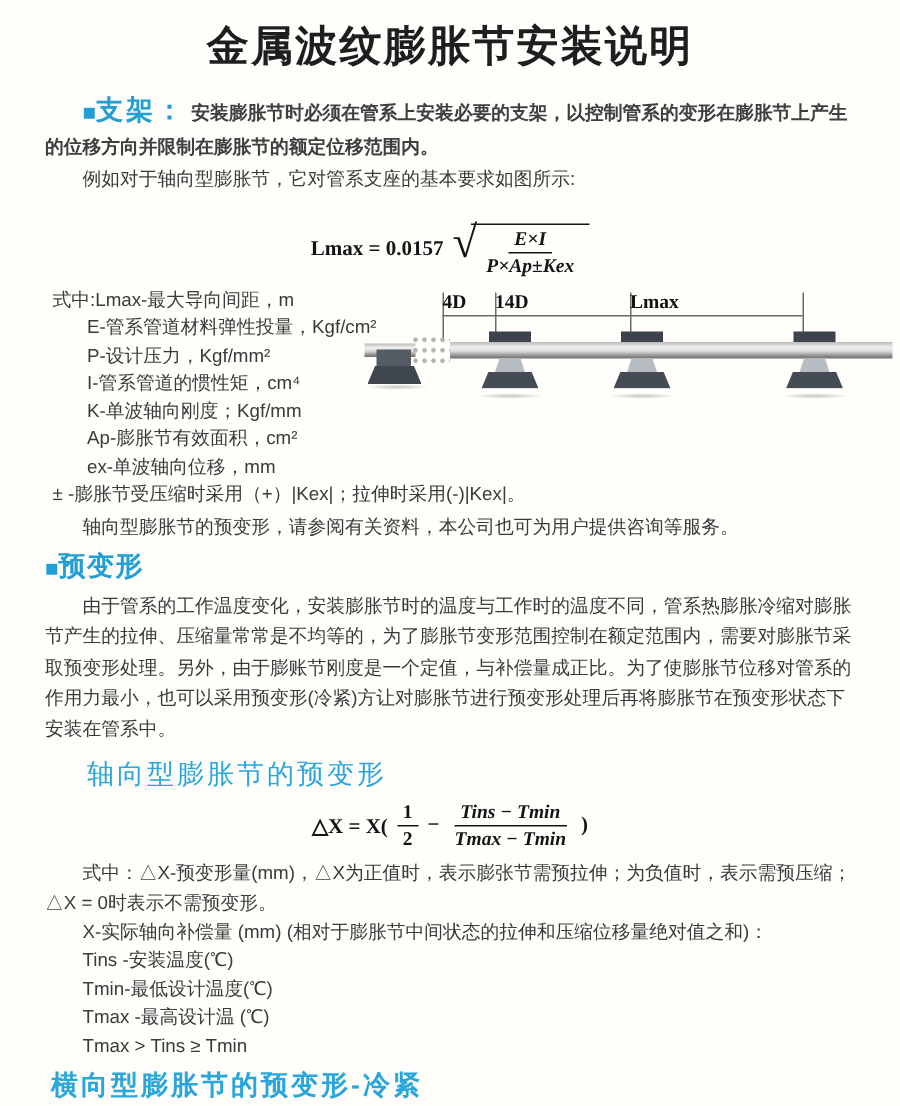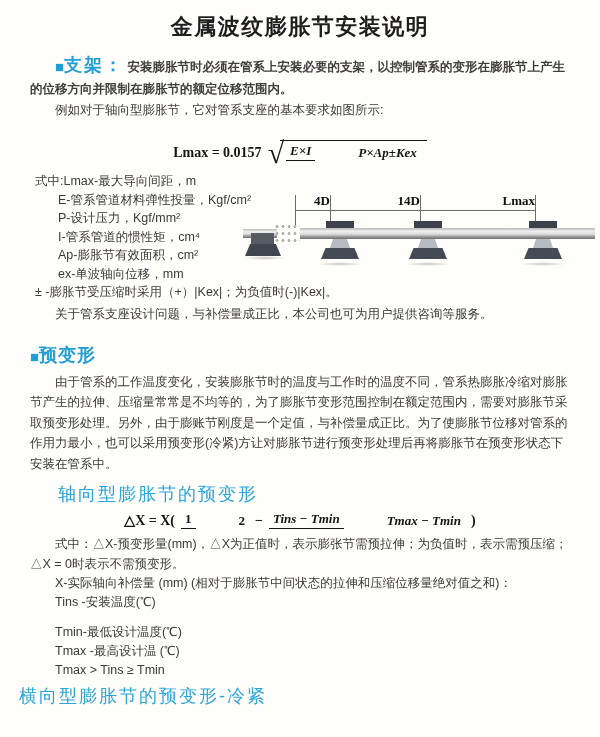--- a/index.html
+++ b/index.html
@@ -3,56 +3,56 @@
 <meta charset="utf-8">
 <style>
   * { margin:0; padding:0; box-sizing:border-box; }
   html,body { width:600px; }
   body {
     width:600px; height:737px; position:relative; overflow:hidden;
     background:#fffefb; color:#3a3a3a;
     font-family:"Liberation Sans", sans-serif; font-size:12.5px;
   }
   .title {
-    text-align:center; font-size:22px; font-weight:bold; color:#1e1e1e;
+    text-align:center; font-size:28px; font-weight:bold; color:#1e1e1e;
     letter-spacing:1.5px; margin-top:12px;
   }
   .para { margin:0 26px 0 30px; text-indent:2em; line-height:21px; }
   .para.tight { line-height:20px; }
   .lead { font-weight:bold; color:#3f3f3f;margin-top:48px; }
   .bullet-sq { color:#219ed4; font-size:15px; font-weight:bold; vertical-align:-1px; }
   .sec-label { color:#219ed4; font-size:18px; font-weight:bold; letter-spacing:2px; }
-  .h2 { margin:21px 0 4px 30px; text-indent:0; }
+  .h2 { margin:6px 0 4px 30px; text-indent:0; }
   .h3 { color:#29a6db; font-size:18px; letter-spacing:2px; margin:8px 0 6px 58px; }
-  .h3.flush { margin-left:19px; }
+  .h3.flush { margin-left:34px;font-weight:bold; }
 
   
   .formula {
     display:flex; justify-content:center; align-items:center; gap:6px;
     font-family:"Liberation Serif", serif; font-weight:bold; color:#141414;
     font-size:14px; margin:6px 0;
   }
-  .frac { display:inline-flex; flex-direction:row; align-items:center; line-height:1.15; font-size:13px;gap:39px; }
+  .frac { display:inline-flex; flex-direction:column; align-items:center; line-height:1.15; font-size:13px; }
   .frac .num { padding:0 4px 1px; border-bottom:1px solid #141414; }
   .frac .den { padding:1px 4px 0; }
   .ital { font-style:italic; }
   .sqrt { display:inline-flex; align-items:flex-start; }
   .sqrt-sign { font-size:30px; font-weight:normal; line-height:26px; margin-right:-4px; }
   .radicand { border-top:1.5px solid #141414; padding:2px 6px 0 6px; }
 
   
   .def { margin-left:58px; line-height:18.5px; }
   .def.flush { margin-left:35px; }
 
   
   .diagram { position:absolute; left:243px; top:190px; width:356px; height:100px; }
   .dim-line { position:absolute; left:52px; top:20px; width:240px; border-top:1px solid #6a6a6a; }
   .tick { position:absolute; top:5px; height:33px; border-left:1px solid #6a6a6a; width:0; }
   .dim-label {
-    position:absolute; top:3px; text-align:right;
+    position:absolute; top:3px; text-align:left;
     font-family:"Liberation Serif", serif; font-weight:bold; font-size:13px; color:#111;
   }
   .pipe, .pipe-stub {
     position:absolute; height:11px;
     background:linear-gradient(180deg,#b9b9b9 0%,#efefef 30%,#dedede 55%,#939393 82%,#6f6f6f 100%);
   }
   .pipe { left:57px; top:38px; width:295px; }
   .pipe-stub { left:0; top:39px; width:34px; height:9px; }
   .bellows {
     position:absolute; left:31px; top:33px; width:26px; height:23px;
@@ -91,26 +91,27 @@
       </span>
     </span>
   </span>
 </div>
 
 <div style="margin-top:6px;">
   <div class="def flush">式中:Lmax-最大导向间距，m</div>
   <div class="def">E-管系管道材料弹性投量，Kgf/cm²</div>
   <div class="def">P-设计压力，Kgf/mm²</div>
   <div class="def">I-管系管道的惯性矩，cm⁴</div>
+  <div class="def">K-单波轴向刚度；Kgf/mm</div>
   <div class="def">Ap-膨胀节有效面积，cm²</div>
   <div class="def">ex-单波轴向位移，mm</div>
-  <div class="def flush">± -膨胀节受压缩时采用（+）|Kex|；为负值时(-)|Kex|。</div>
+  <div class="def flush">± -膨胀节受压缩时采用（+）|Kex|；拉伸时采用(-)|Kex|。</div>
 </div>
 
-<p class="para tight" style="margin-top:2px;">关于管系支座设计问题，与补偿量成正比，本公司也可为用户提供咨询等服务。</p>
+<p class="para tight" style="margin-top:2px;">轴向型膨胀节的预变形，请参阅有关资料，本公司也可为用户提供咨询等服务。</p>
 
 <div class="diagram">
   <div class="dim-line"></div>
   <div class="tick" style="left:52px;"></div>
   <div class="tick" style="left:87px;"></div>
   <div class="tick" style="left:177px;"></div>
   <div class="tick" style="left:292px;"></div>
   <div class="dim-label" style="left:52px; width:35px;">4D</div>
   <div class="dim-label" style="left:87px; width:90px;">14D</div>
   <div class="dim-label" style="left:177px; width:115px;">Lmax</div>
@@ -160,18 +161,18 @@
     <span class="num">Tins − Tmin</span>
     <span class="den">Tmax − Tmin</span>
   </span>
   <span>)</span>
 </div>
 
 <div>
   <p class="para" style="line-height:19.5px; margin-top:4px;">式中：△X-预变形量(mm)，△X为正值时，表示膨张节需预拉伸；为负值时，表示需预压缩；△X = 0时表示不需预变形。</p>
   <p class="para tight" style="line-height:19px;">X-实际轴向补偿量 (mm) (相对于膨胀节中间状态的拉伸和压缩位移量绝对值之和)：</p>
   <p class="para tight" style="line-height:19px;">Tins -安装温度(℃)</p>
-  <p class="para tight" style="line-height:19px;margin-top:11px;">Tmin-最低设计温度(℃)</p>
+  <p class="para tight" style="line-height:19px;">Tmin-最低设计温度(℃)</p>
   <p class="para tight" style="line-height:19px;">Tmax -最高设计温 (℃)</p>
   <p class="para tight" style="line-height:19px;">Tmax &gt; Tins ≥ Tmin</p>
 </div>
 
 <div class="h3 flush" style="margin-top:4px;">横向型膨胀节的预变形-冷紧</div>
 
 </body></html>

